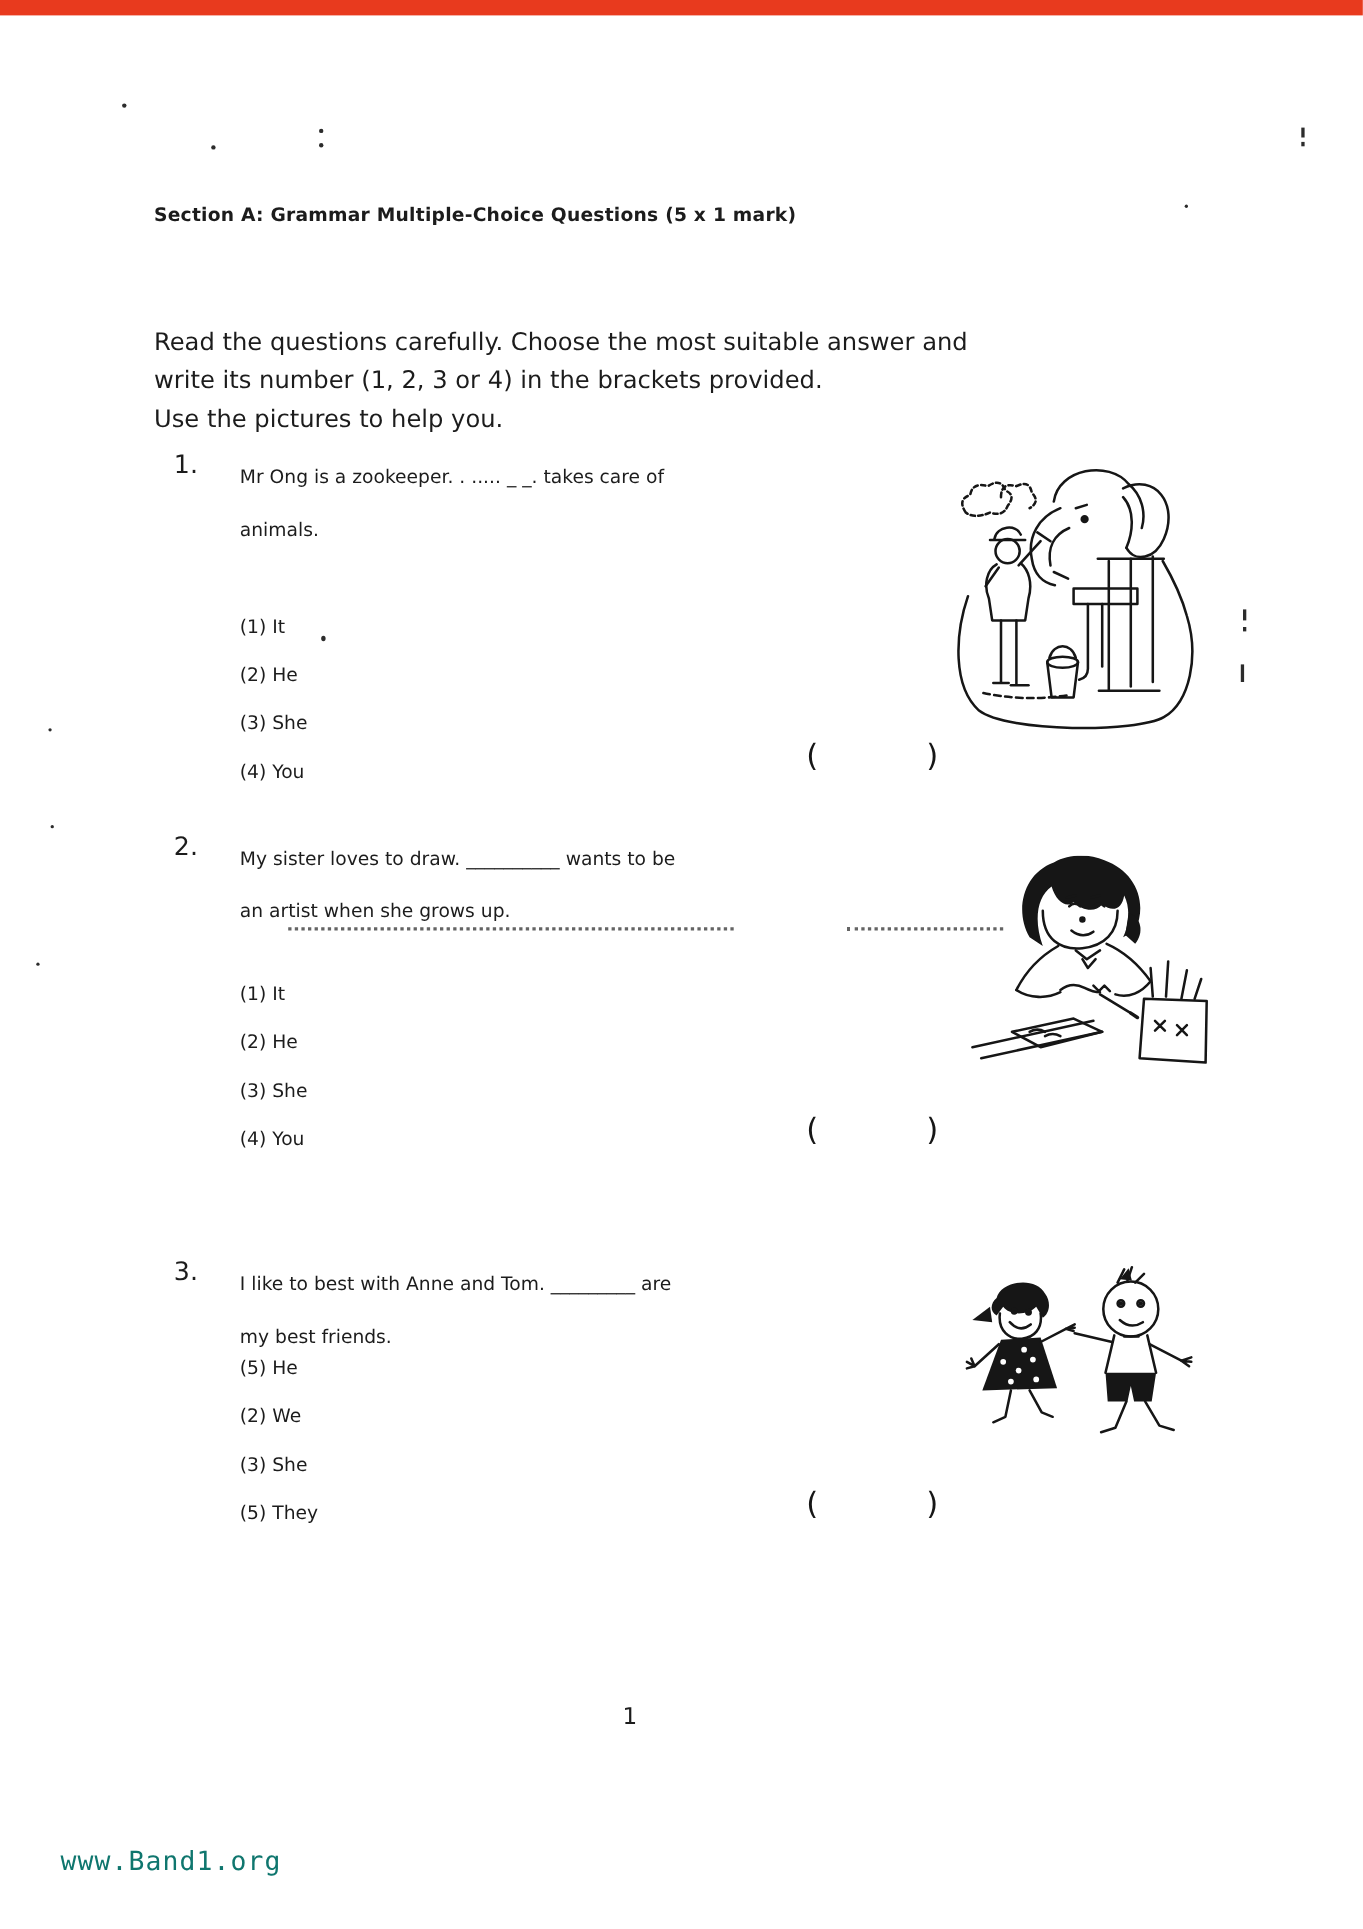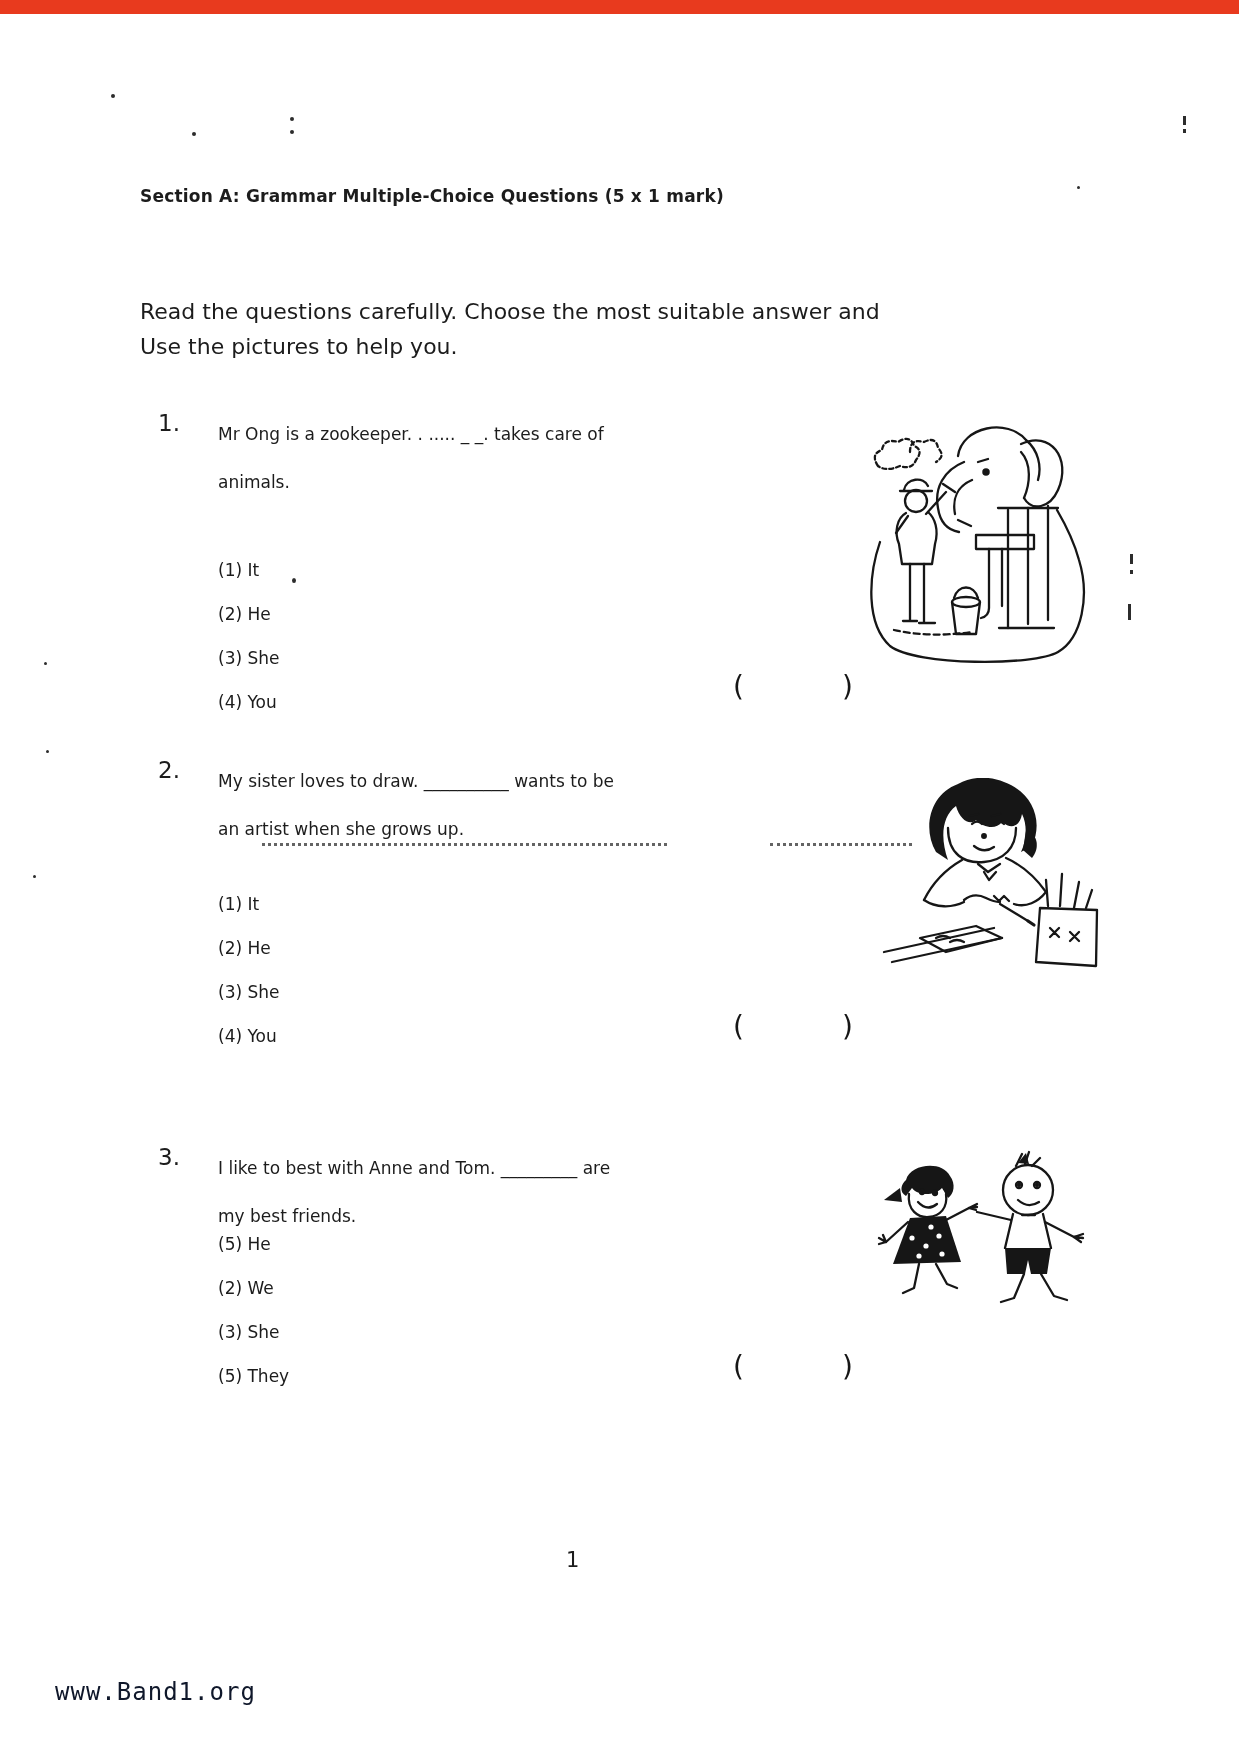--- a/index.html
+++ b/index.html
@@ -35,32 +35,33 @@
   }
   .illus{position:absolute;}
   .illus svg{display:block;}
   .dotline{position:absolute;height:3px;border-bottom:3px dotted #4a4a4a;opacity:.85;}
   .speck{position:absolute;background:#2c2c2c;border-radius:50%;}
   .dash{position:absolute;background:#2c2c2c;}
   .pagenum{position:absolute;left:566px;top:1548px;font-size:21px;}
   .watermark{
     position:absolute;left:55px;top:1678px;
     font-family:"DejaVu Sans Mono", monospace;
-    font-size:24px;color:#0f172a;letter-spacing:1px;
+    font-size:24px;color:#0f766e;letter-spacing:1px;
   }
 </style>
 </head>
 <body>
 
 <div class="topbar"></div>
 
 <div class="title">Section A: Grammar Multiple-Choice Questions (5 x 1 mark)</div>
 
 <div class="instructions">
   <div>Read the questions carefully. Choose the most suitable answer and</div>
+  <div>write its number (1, 2, 3 or 4) in the brackets provided.</div>
   <div>Use the pictures to help you.</div>
 </div>
 
 <div class="qnum" style="left:158px;top:410px;">1.</div>
 <div class="qtext" style="top:410px;">
   <div>Mr Ong is a zookeeper. . ..... _ _. takes care of</div>
   <div>animals.</div>
 </div>
 <div class="opts" style="top:548px;">
   <div>(1) It</div>

